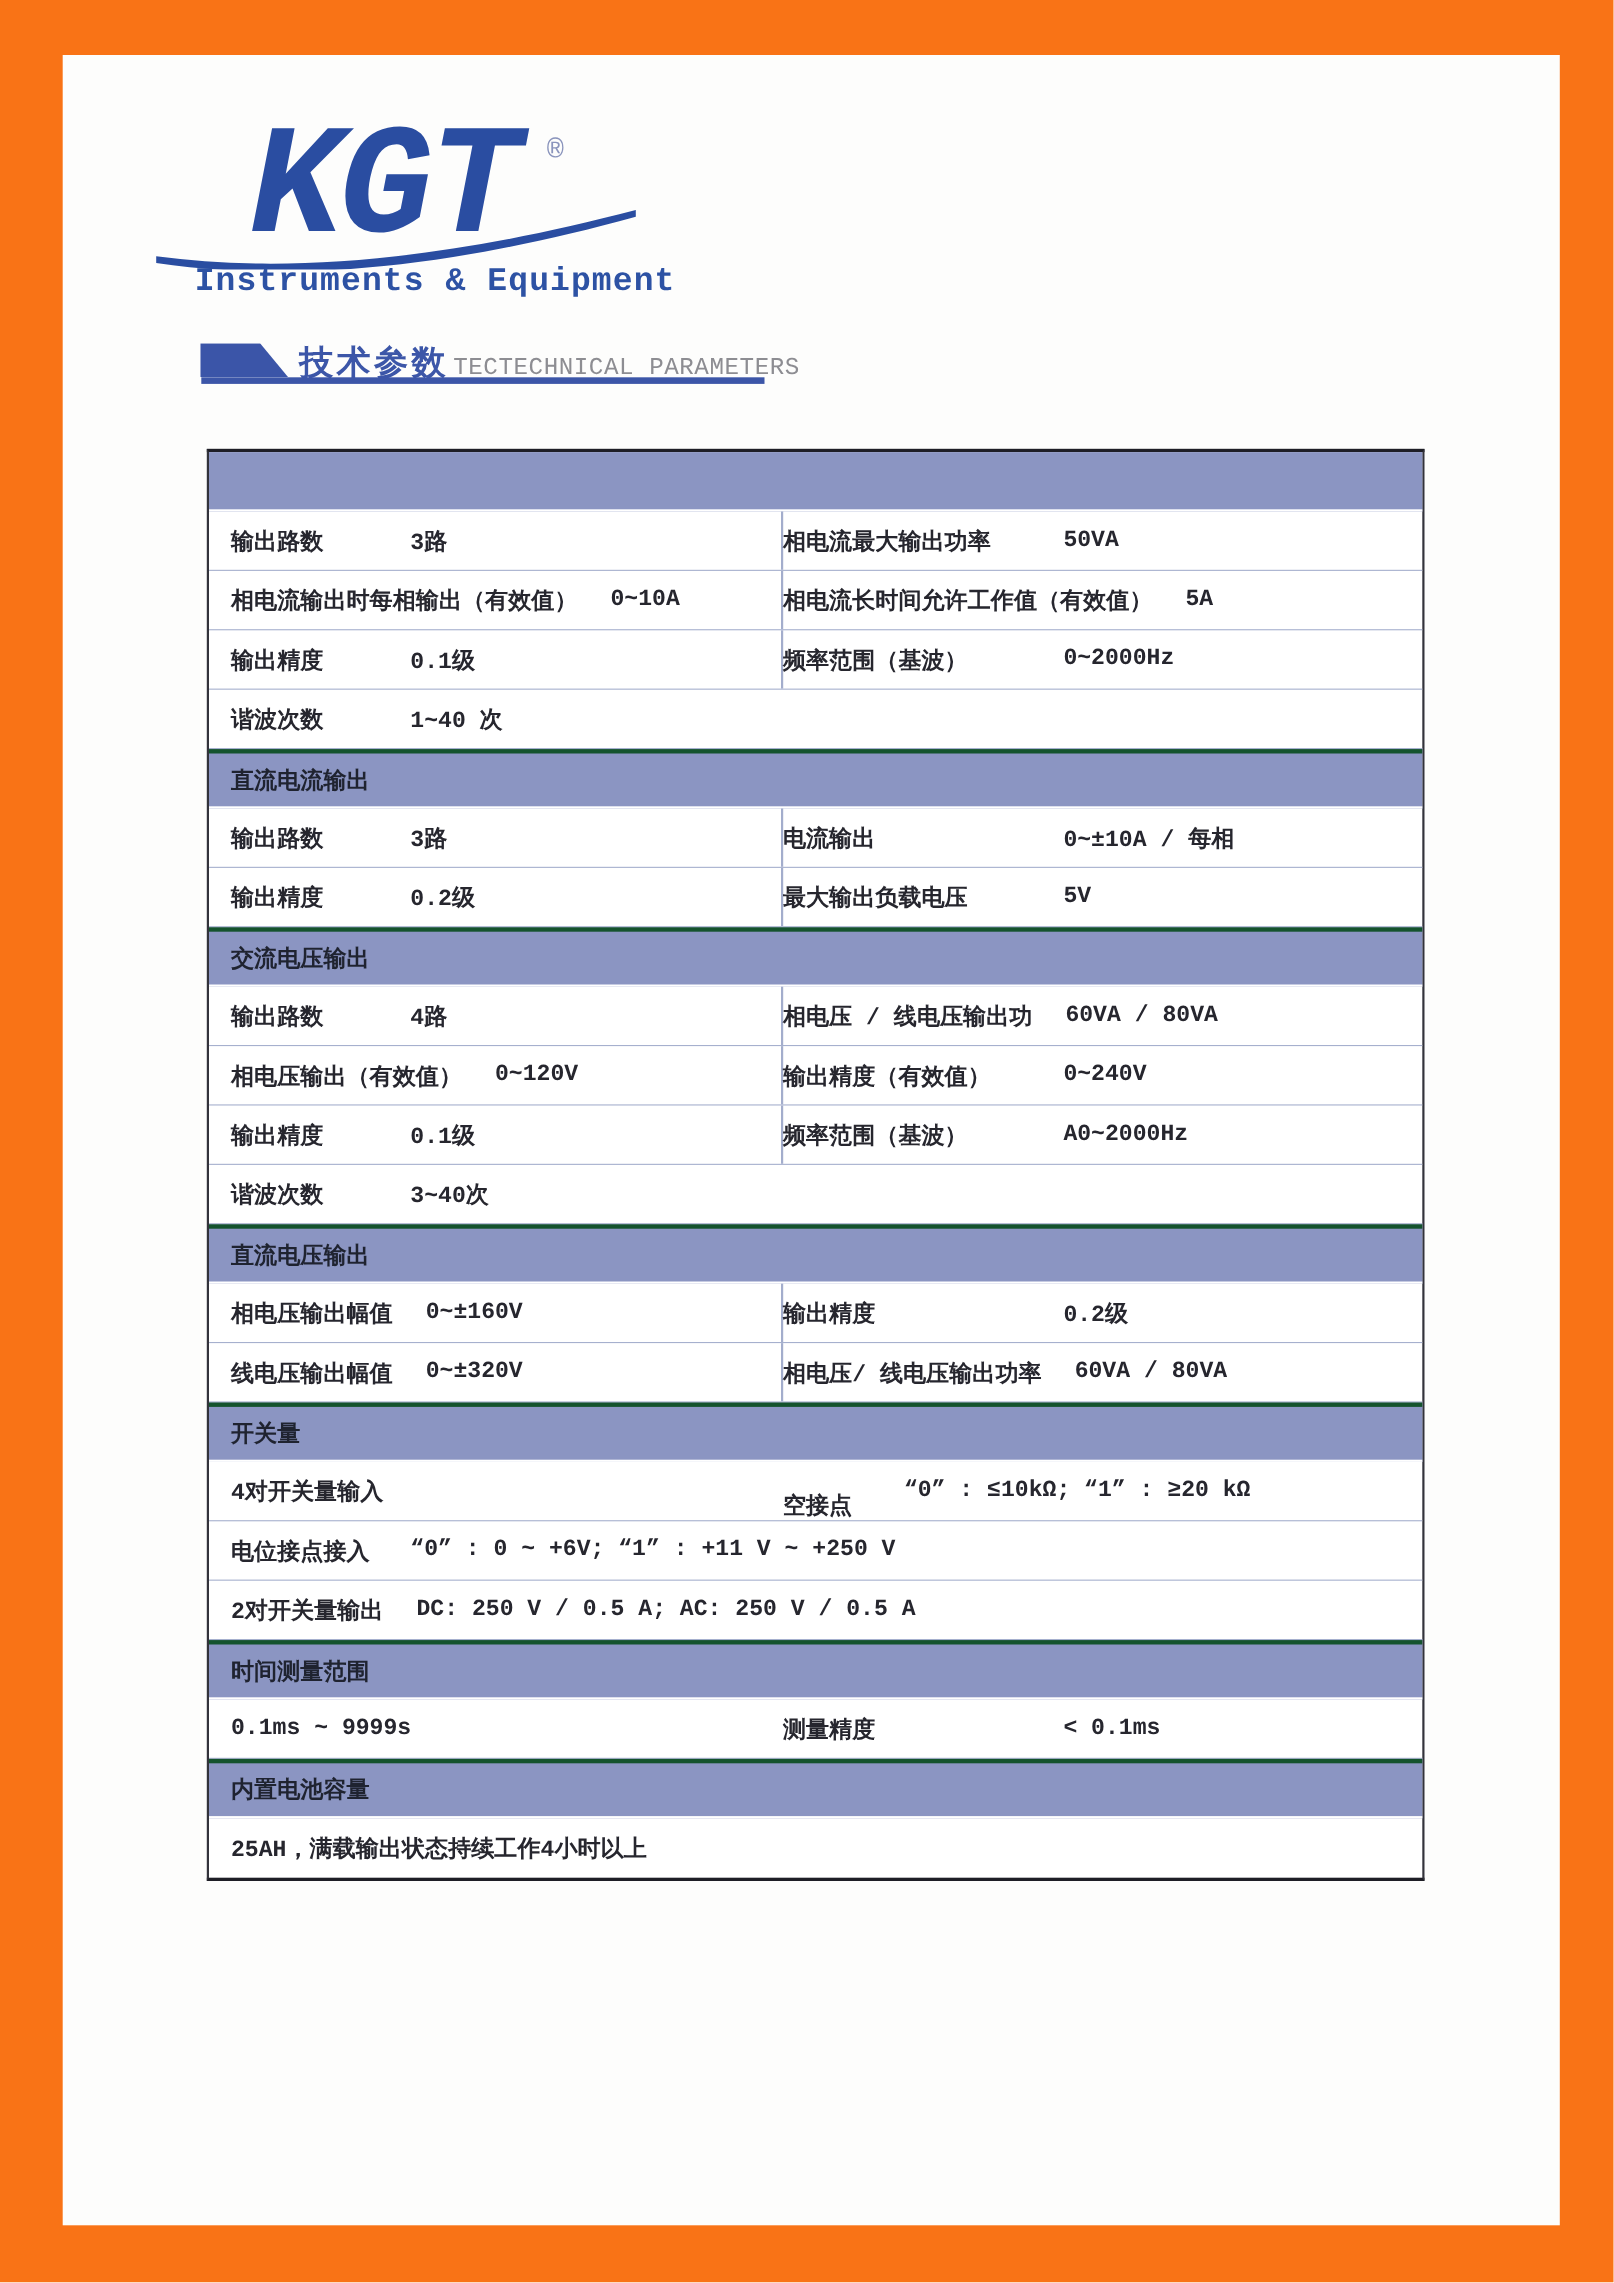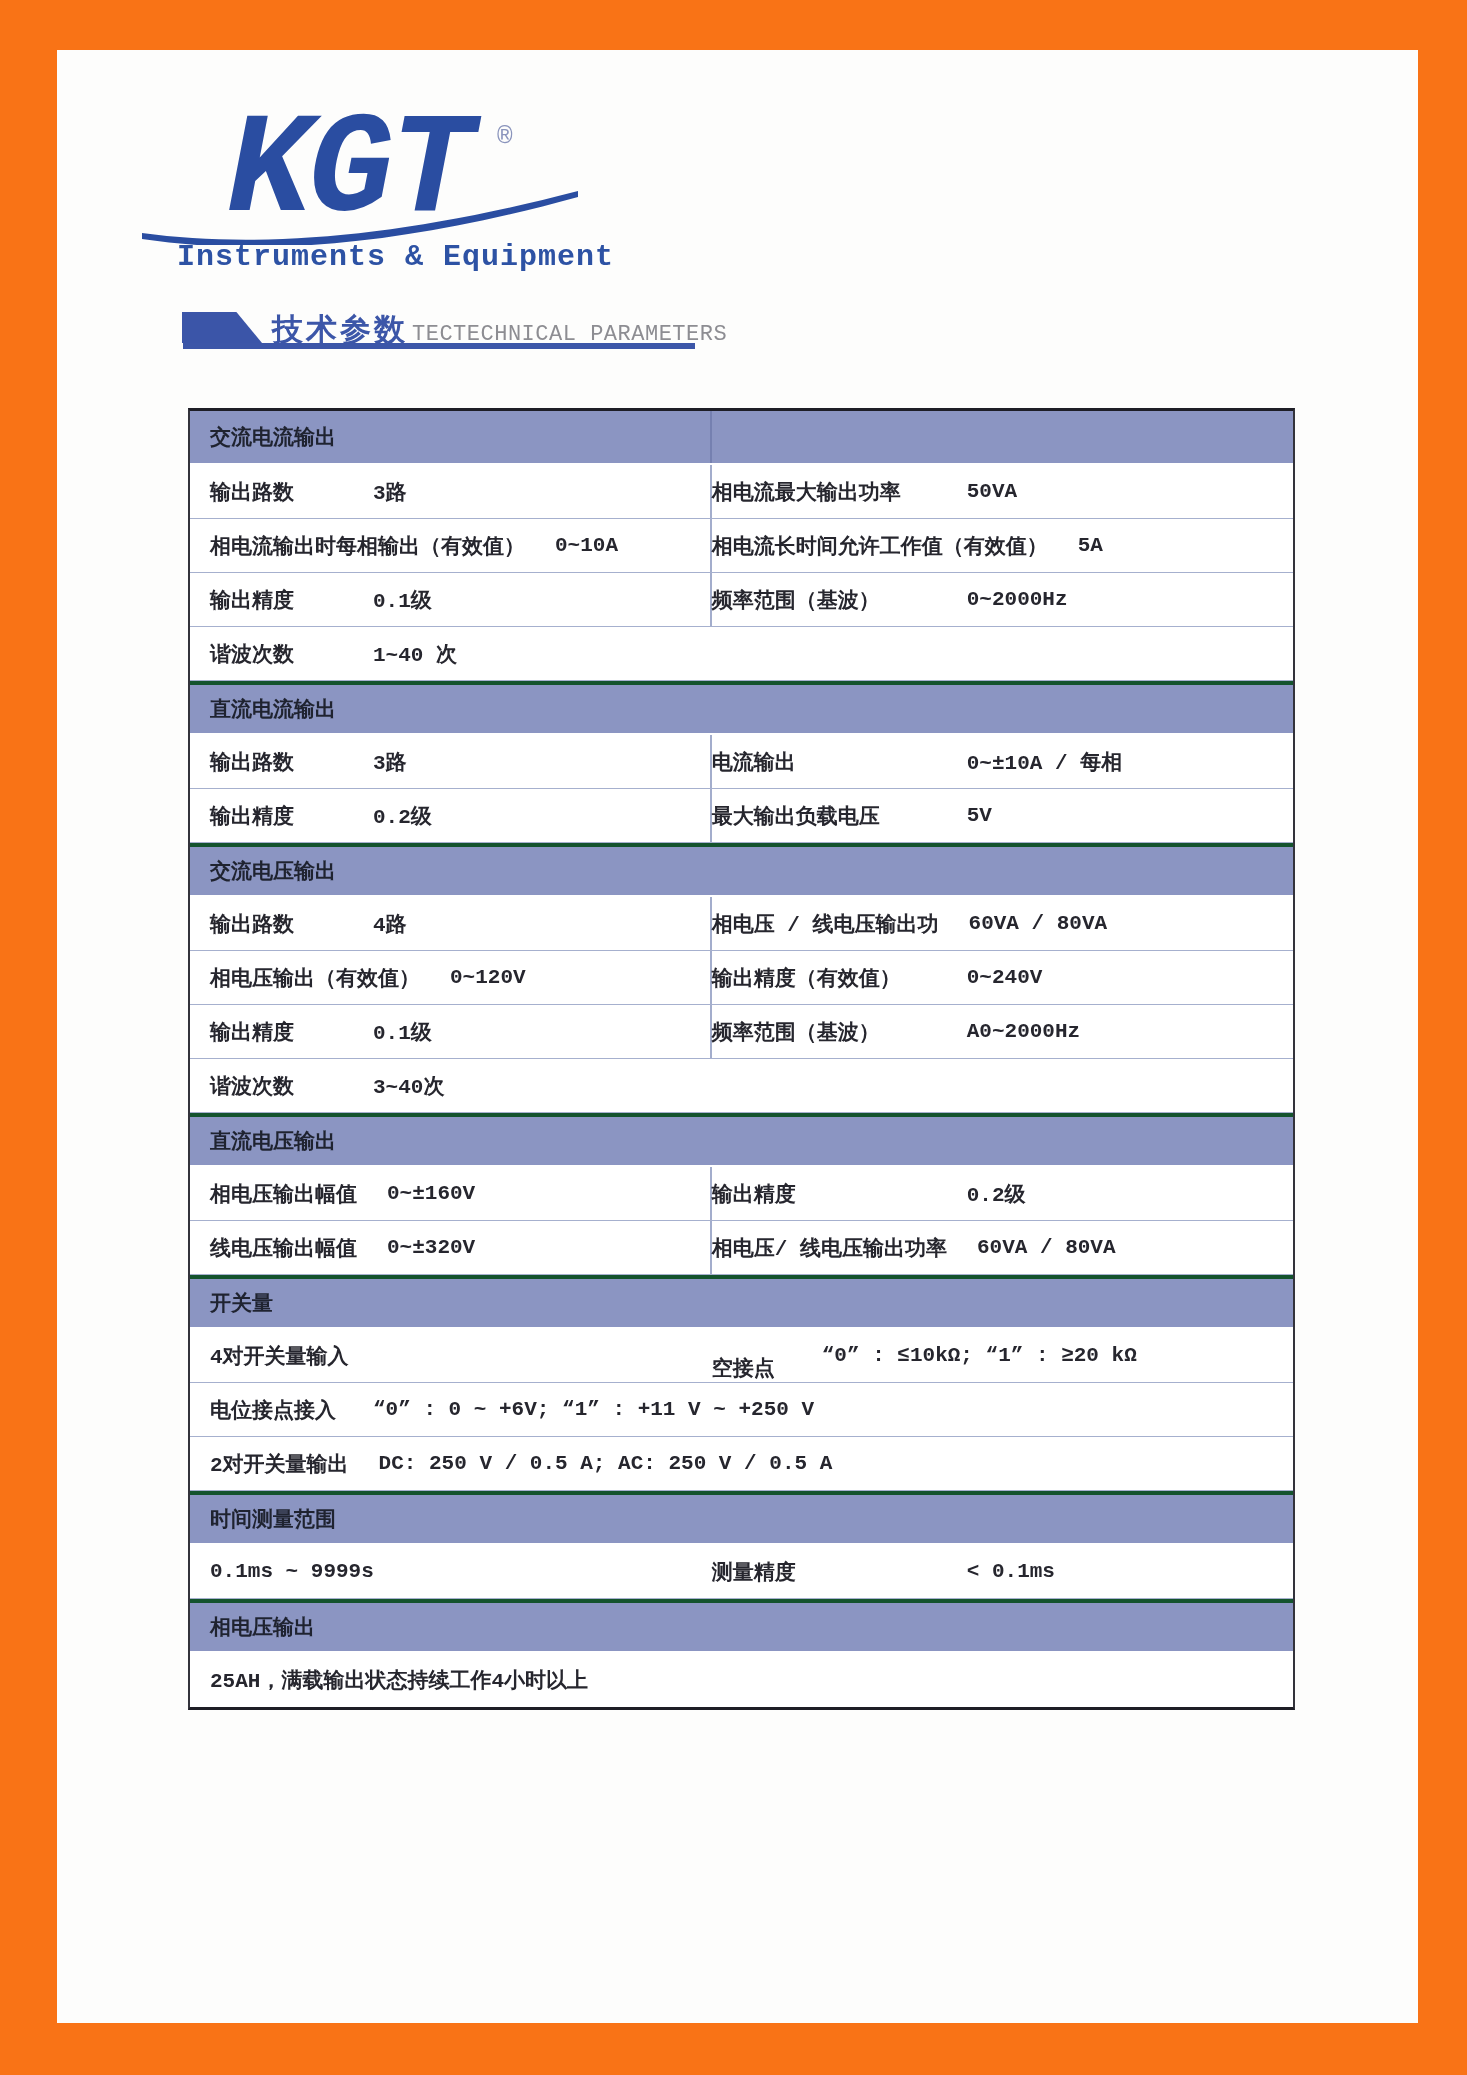--- a/index.html
+++ b/index.html
@@ -92,23 +92,20 @@
 
     <div class="sec-head">
       <div class="sec-shape"></div>
       <span class="sec-zh">技术参数</span>
       <span class="sec-en">TECTECHNICAL PARAMETERS</span>
       <div class="sec-underline"></div>
     </div>
 
     <div class="spec-table" id="spec-table">
   <div class="trow thead-row divided">
-    <div class="cell cell-left">
-      <span class="plabel">交流电流输出</span>
-    </div>
     <div class="cell cell-right"></div>
   </div>
 
   <div class="trow divided">
     <div class="cell cell-left">
       <span class="plabel">输出路数</span>
       <span class="pvalue">3路</span>
     </div>
     <div class="cell cell-right">
       <span class="plabel">相电流最大输出功率</span>
@@ -299,21 +296,21 @@
       <span class="pvalue"></span>
     </div>
     <div class="cell cell-right">
       <span class="plabel">测量精度</span>
       <span class="pvalue">&lt; 0.1ms</span>
     </div>
   </div>
 
   <div class="trow thead-row">
     <div class="cell cell-left">
-      <span class="plabel">相电压输出</span>
+      <span class="plabel">内置电池容量</span>
     </div>
     <div class="cell cell-right"></div>
   </div>
 
   <div class="trow">
     <div class="cell cell-left full">
       <span class="plabel">25AH，满载输出状态持续工作4小时以上</span>
       <span class="pvalue"></span>
     </div>
 

